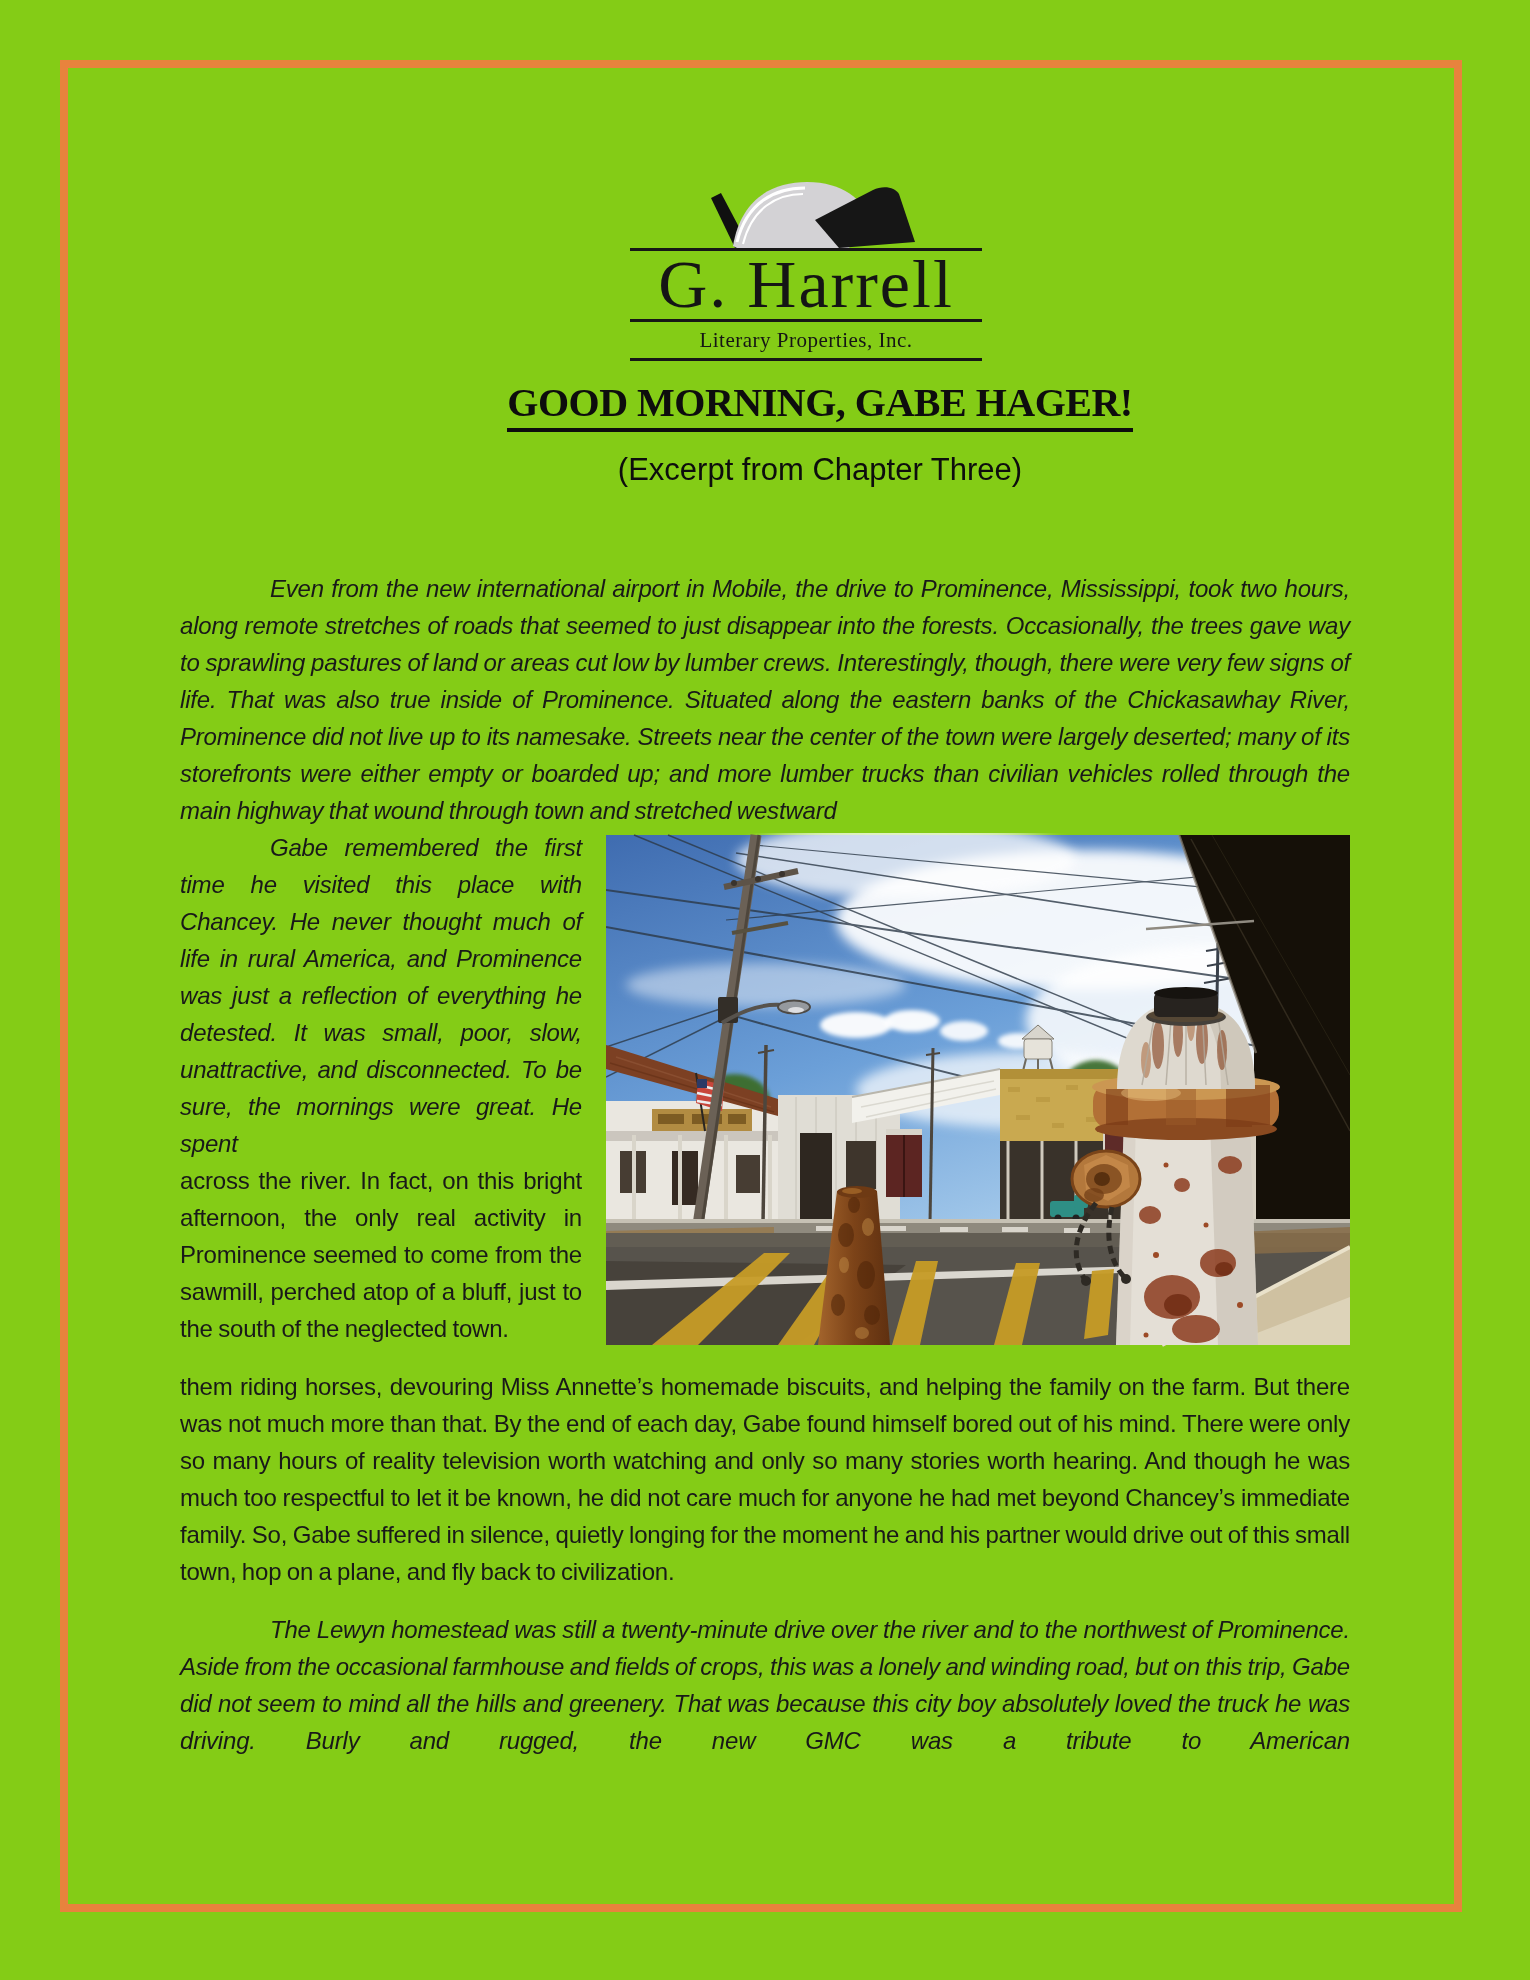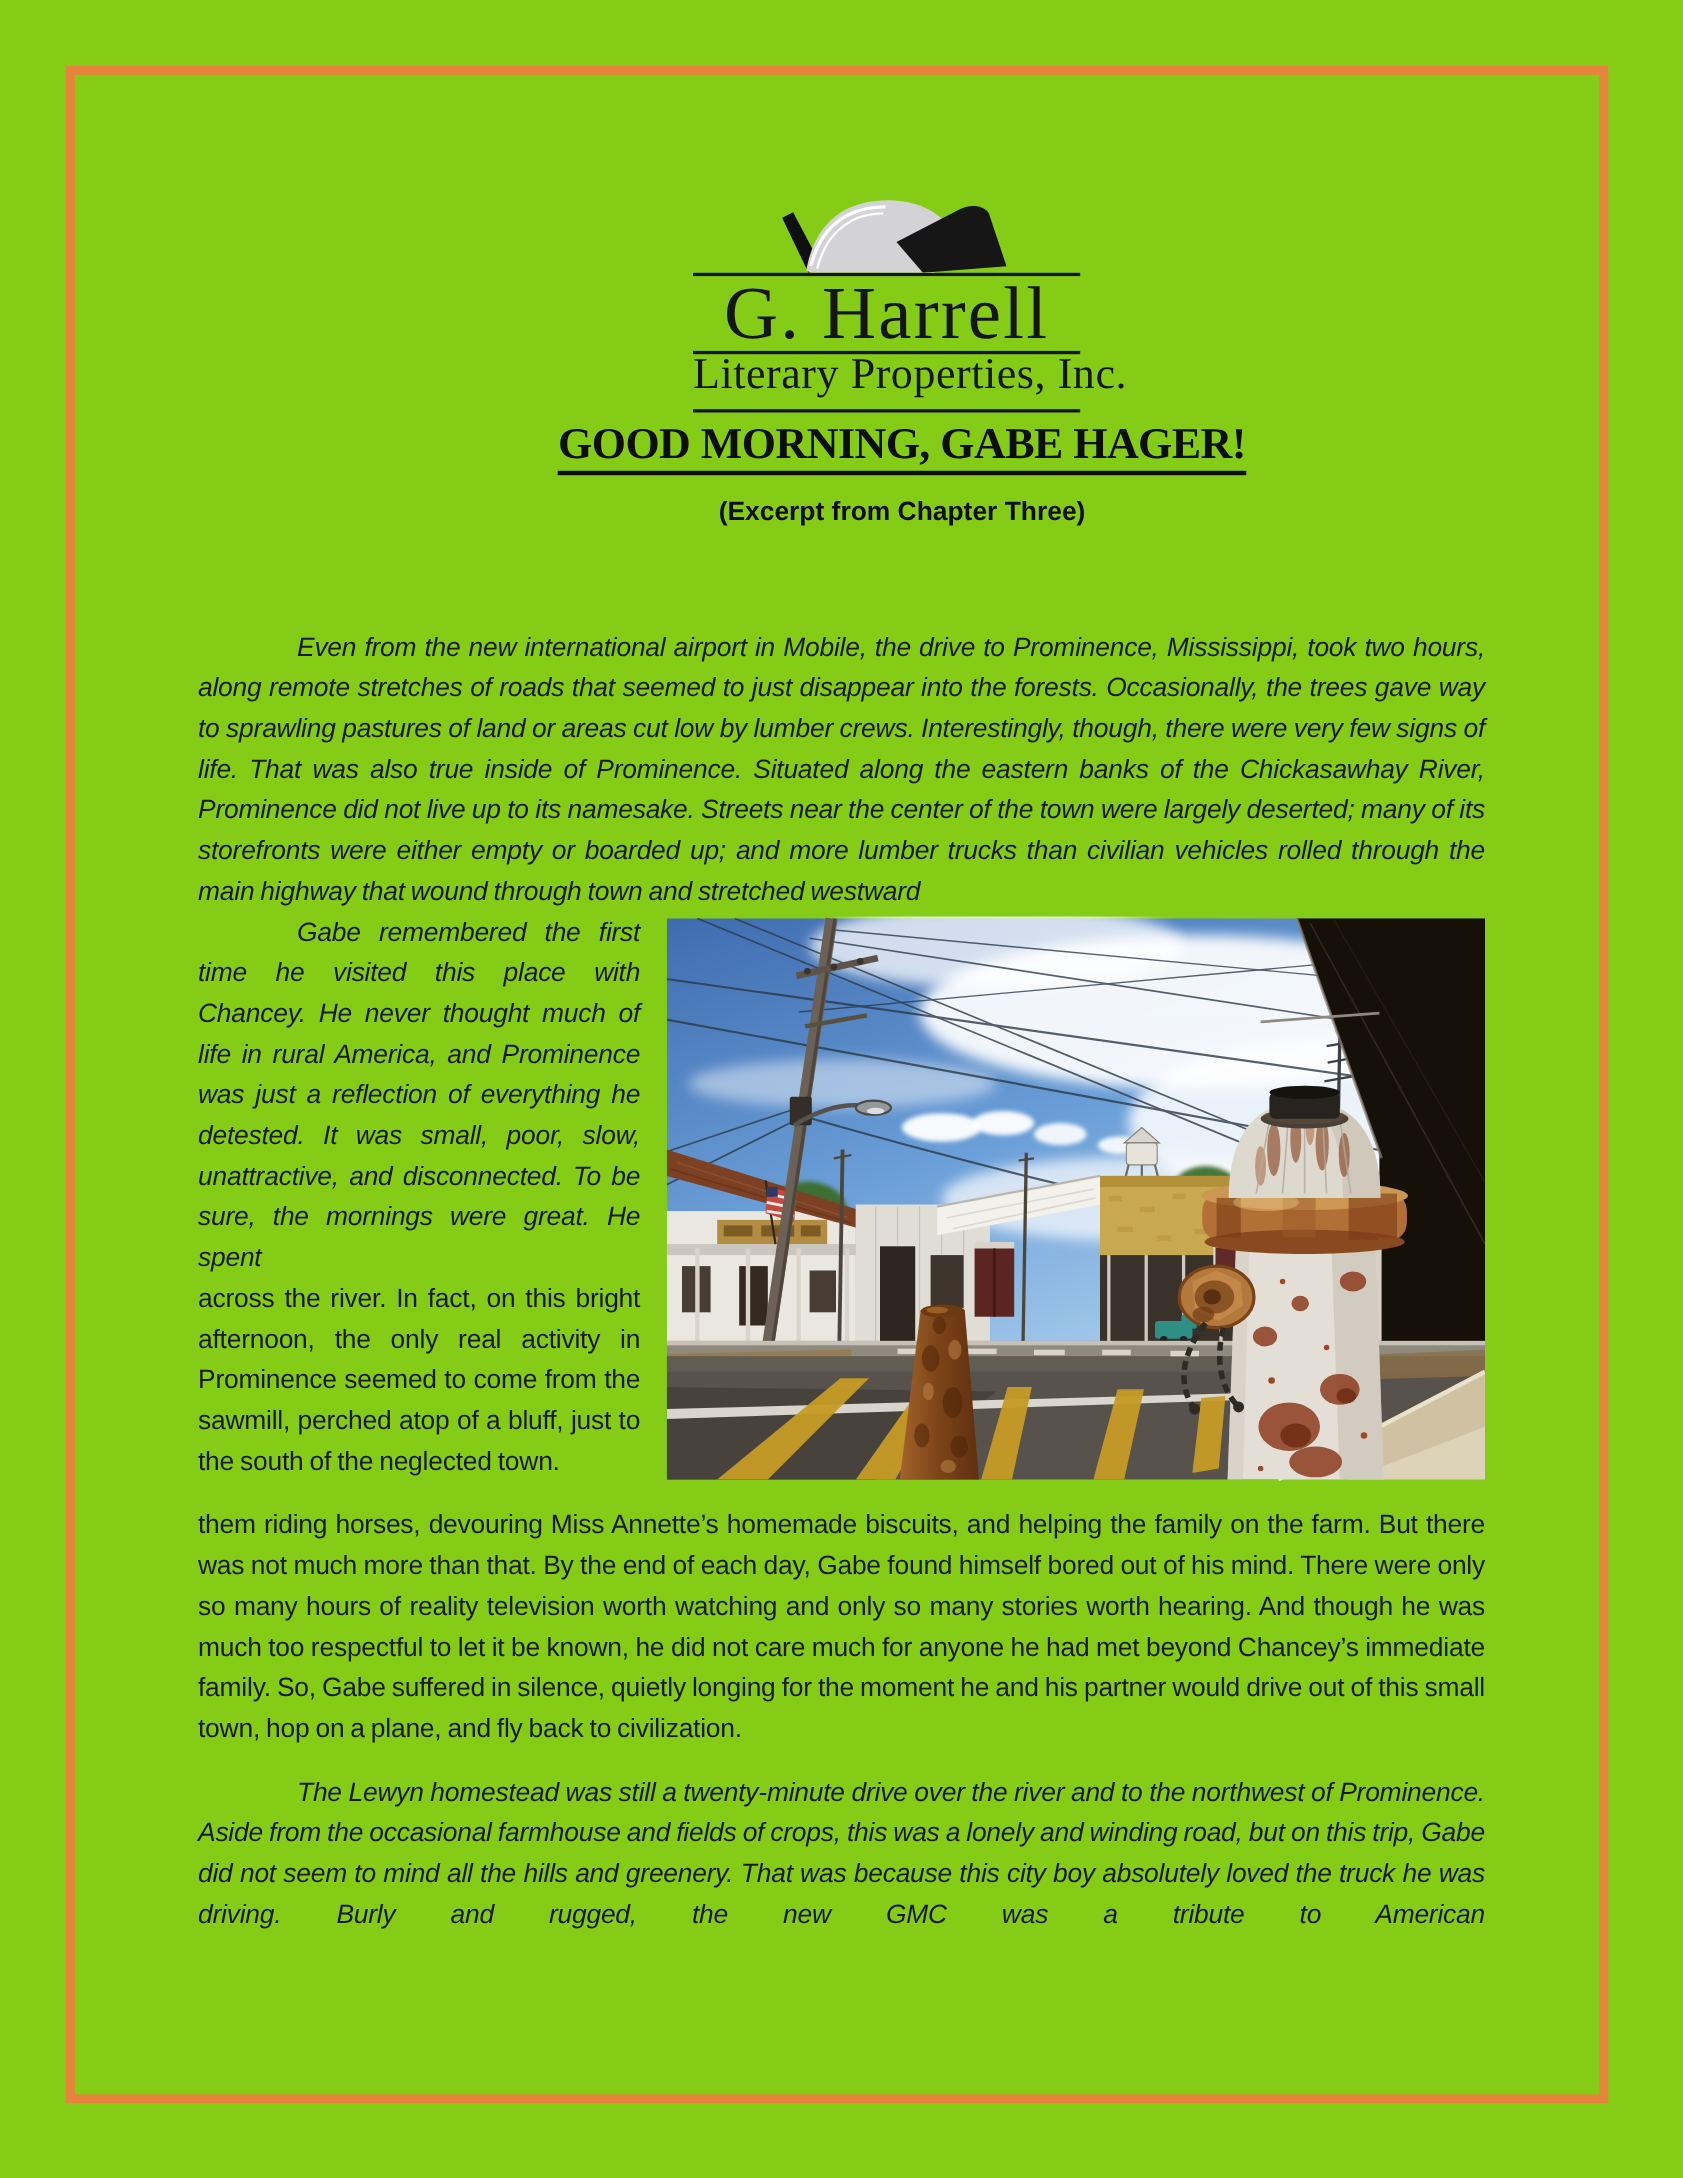--- a/index.html
+++ b/index.html
@@ -6,28 +6,28 @@
   .page{position:relative;width:1530px;height:1980px;background:#84cc16;overflow:hidden;
         font-family:"Liberation Sans","DejaVu Sans",sans-serif;color:#191919;}
   .page-border{position:absolute;left:60px;top:60px;width:1402px;height:1852px;
                border:8px solid #E8833D;box-sizing:border-box;pointer-events:none;}
   
   .logo{position:absolute;left:630px;top:176px;width:352px;text-align:center;color:#151515;}
   .logo svg.books{display:block;margin:0 auto;width:218px;height:72px;}
   .logo-name{font-family:"Liberation Serif","DejaVu Serif",serif;font-size:68px;line-height:64px;
              letter-spacing:2px;border-top:3px solid #161616;border-bottom:3px solid #161616;
              padding:1px 0 3px 0;white-space:nowrap;}
-  .logo-sub{font-family:"Liberation Serif","DejaVu Serif",serif;font-size:40px;line-height:36px;
-            border-bottom:3px solid #161616;padding-bottom:14px;white-space:nowrap;letter-spacing:0.5px;}
+  .logo-sub{font-family:"Liberation Serif","DejaVu Serif",serif;font-size:21px;line-height:36px;
+            border-bottom:3px solid #161616;padding-bottom:0;white-space:nowrap;letter-spacing:0.5px;}
   
   .doc-title{position:absolute;left:235px;top:379px;width:1170px;text-align:center;
              font-size:40px;font-weight:700;letter-spacing:-0.5px;color:#0d0d0d;font-family:Liberation Serif, serif;}
   .doc-title .ul{border-bottom:4px solid #0d0d0d;padding-bottom:3px;}
   .doc-subtitle{position:absolute;left:235px;top:452px;width:1170px;text-align:center;
-                font-size:24px;font-weight:700;color:#0d0d0d;}
+                font-size:31px;font-weight:400;color:#0d0d0d;}
   
   .body-text{position:absolute;left:180px;top:570px;width:1170px;
              font-size:24px;line-height:37px;letter-spacing:-0.2px;word-spacing:-1px;
              text-align:justify;}
   .para{margin:0 0 21px 0;}
   .para.nogap{margin-bottom:0;font-style:italic;}
   .indent{text-indent:90px;}
   .justify-last{text-align-last:justify;font-style:italic;}
   .wrap-row{display:flex;align-items:flex-start;margin:0 0 0 0;}
   .wrap-left{width:402px;flex:0 0 402px;}

